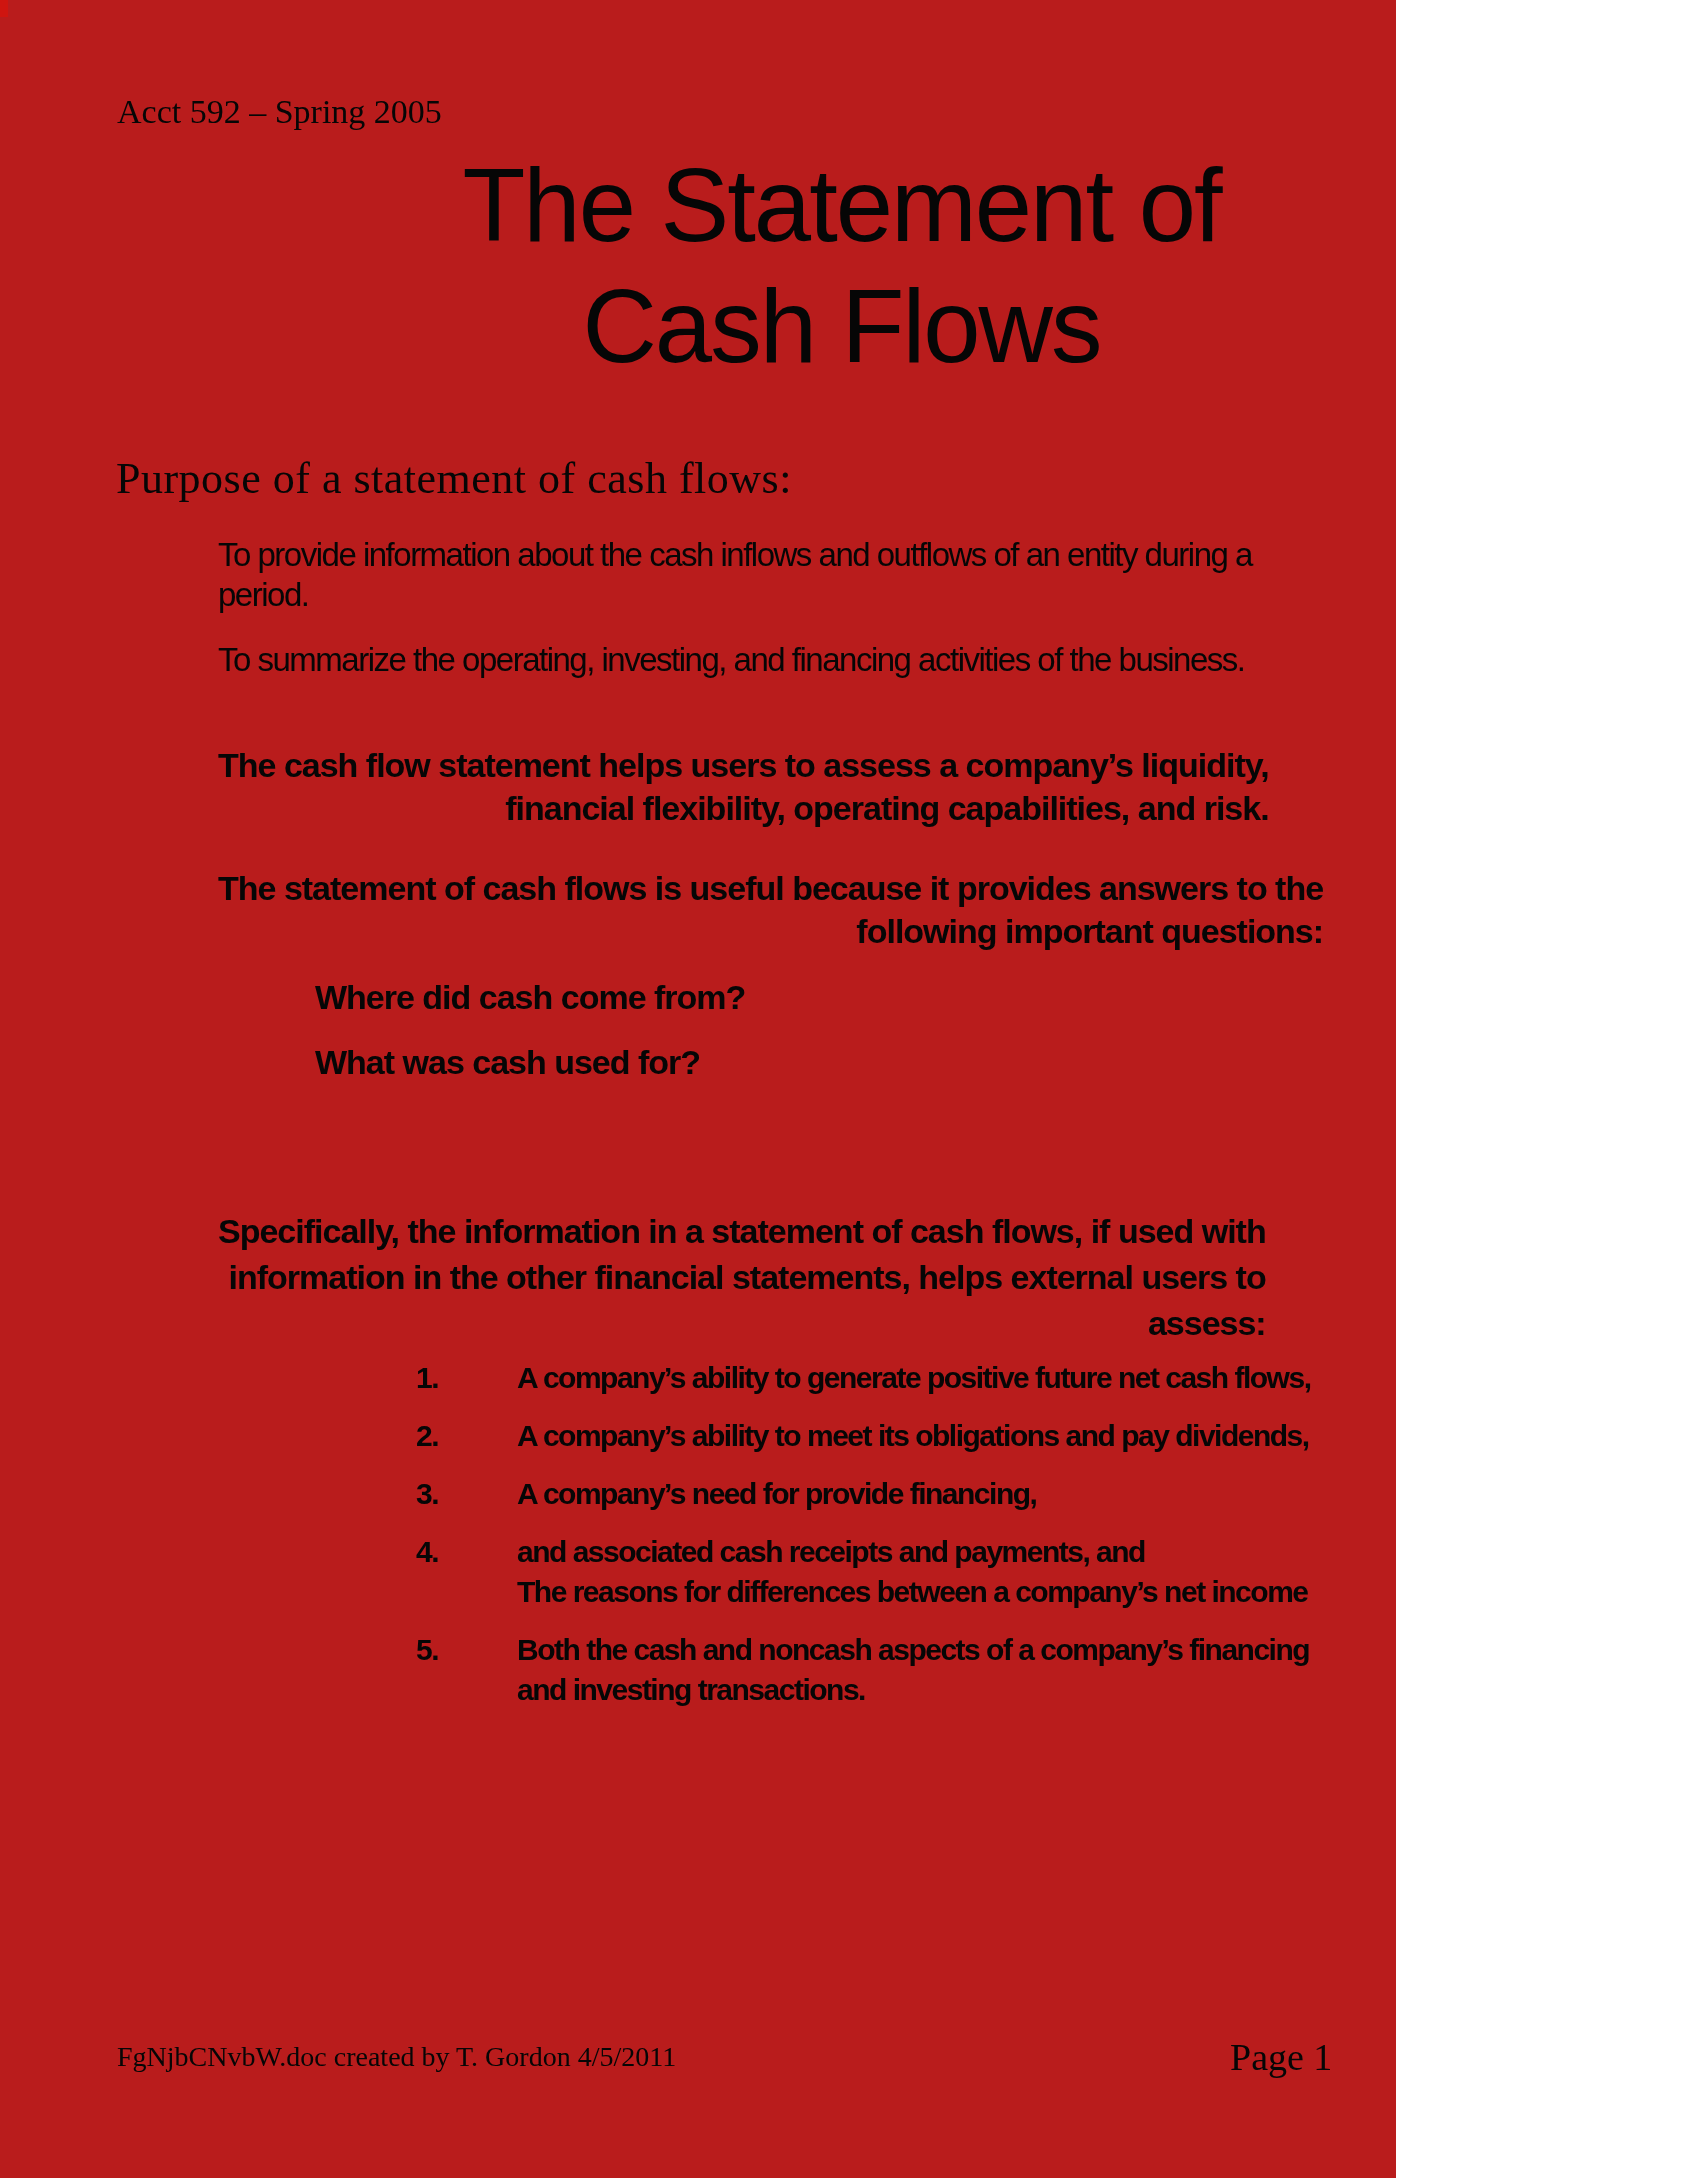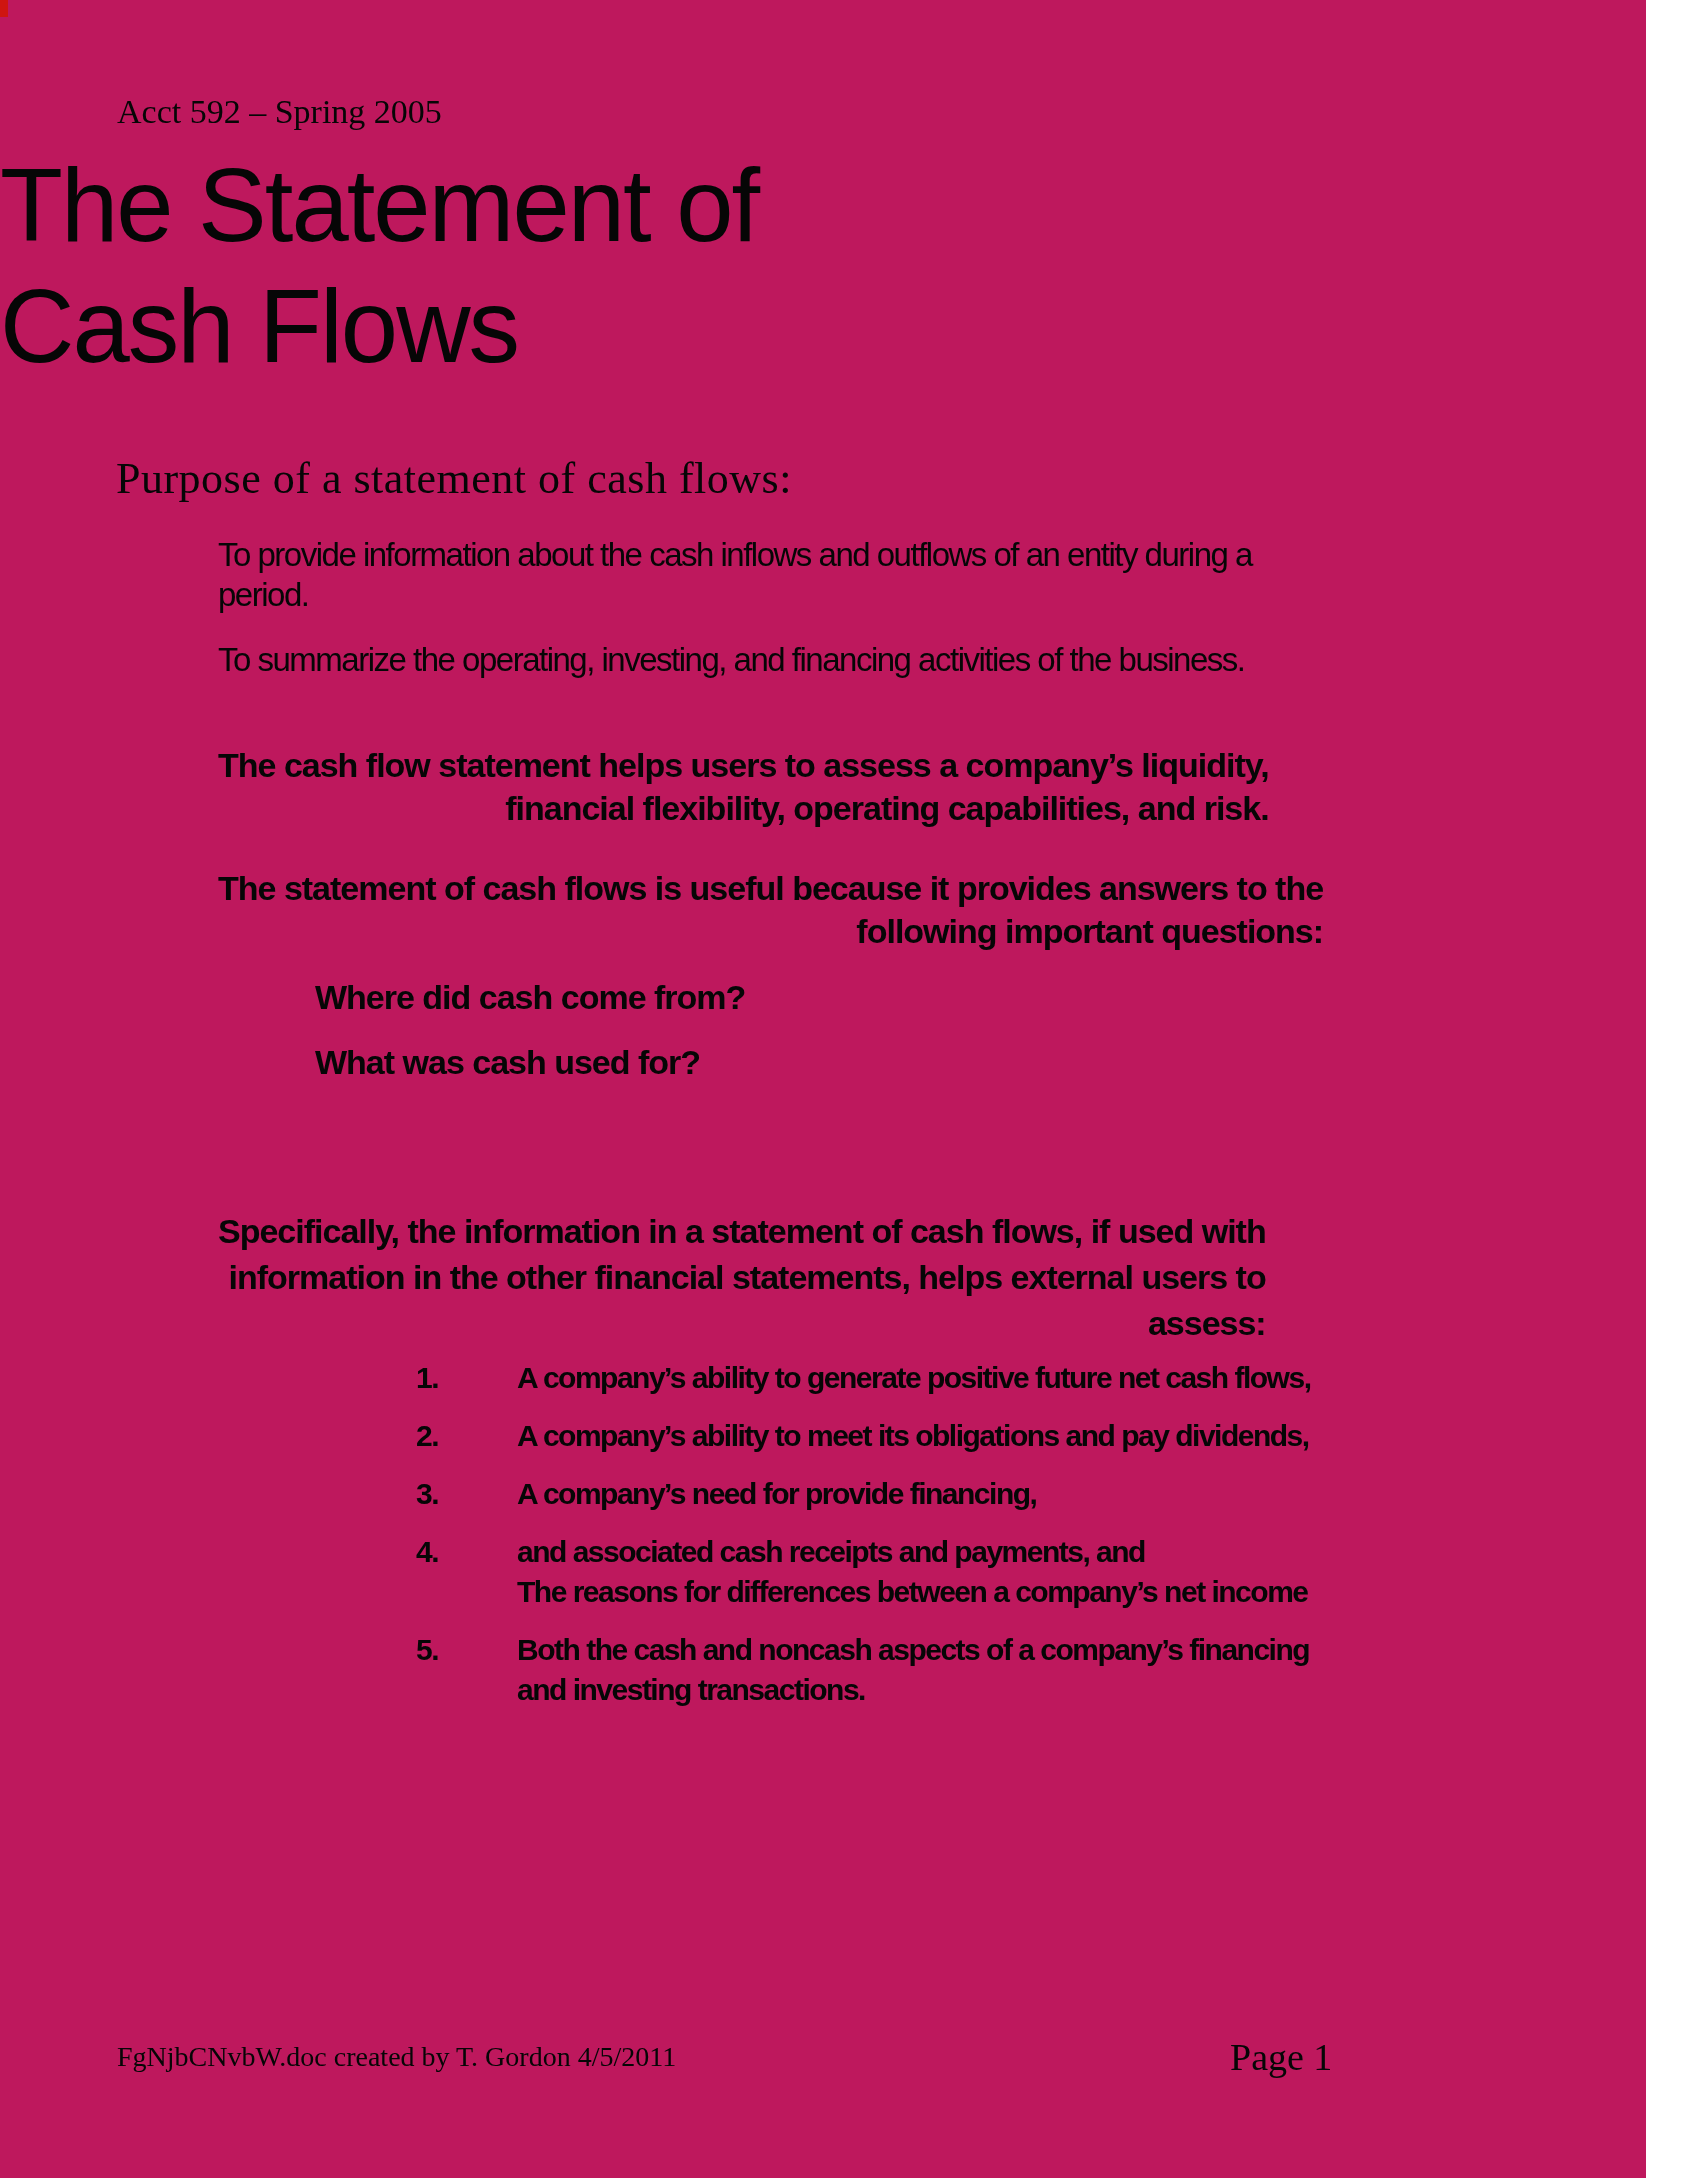--- a/index.html
+++ b/index.html
@@ -1,35 +1,36 @@
 <!DOCTYPE html>
 <html><head>
 <meta charset="utf-8">
 <style>
   html,body{margin:0;padding:0;background:#ffffff;}
   .page{
     position:relative;
-    width:1646px;height:2178px;
-    background:#be185d;
+    width:1396px;height:2178px;
+    background:#b91c1c;
     color:#060606;
     overflow:hidden;
     font-family:"Liberation Sans", sans-serif;
   }
   .scan-artifact{
     position:absolute;left:0;top:0;width:8px;height:17px;
     background:#cf1510;
   }
   .course-header{
     position:absolute;left:117px;top:92px;
     font-family:"Liberation Serif", serif;
     font-size:34px;line-height:40px;
     white-space:nowrap;
   }
   .doc-title{
     position:absolute;left:0;top:145px;width:1683px;
+    text-align:center;
     font-family:"Liberation Sans", sans-serif;
     font-size:103px;line-height:121px;
     letter-spacing:-2px;
     font-weight:400;
   }
   .section-heading{
     position:absolute;left:116px;top:453px;
     font-family:"Liberation Serif", serif;
     font-weight:normal;
     font-size:44px;line-height:51px;

